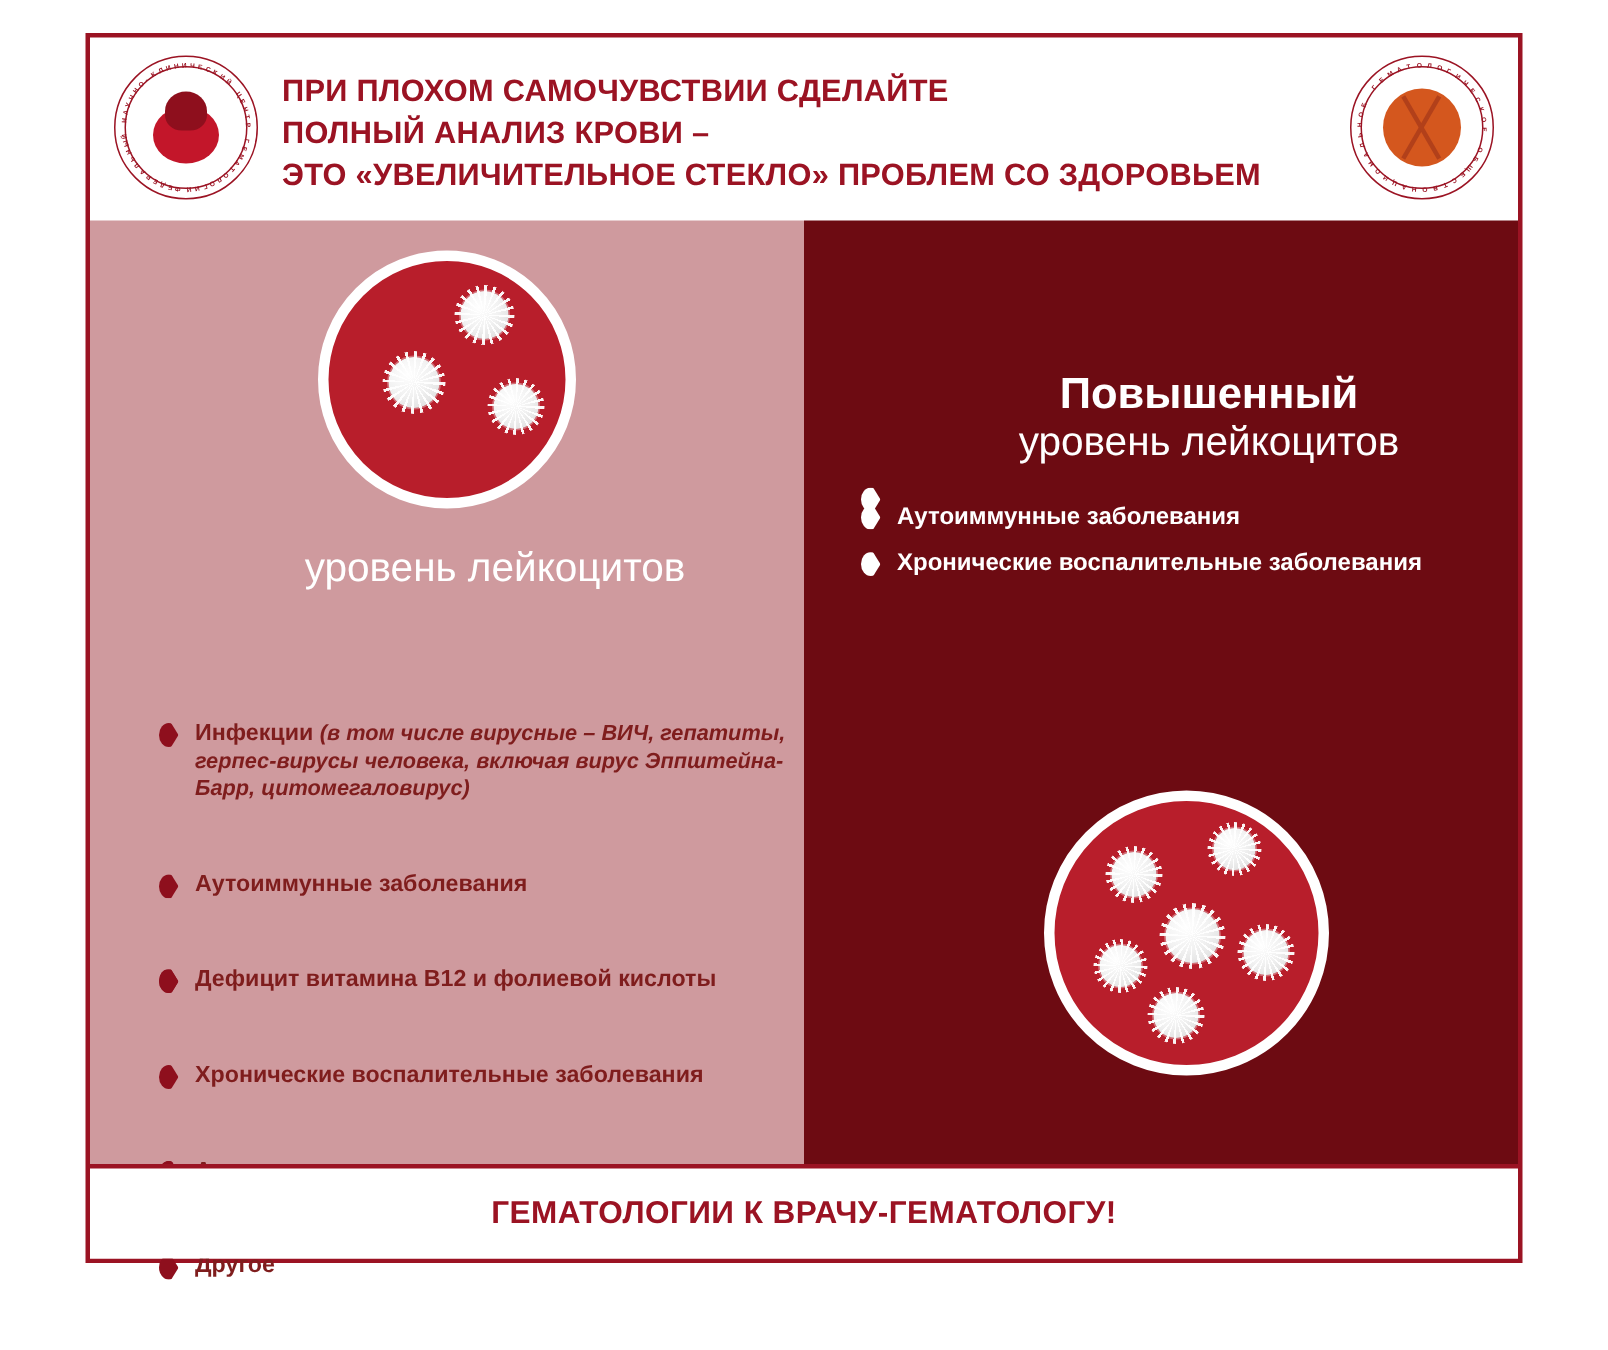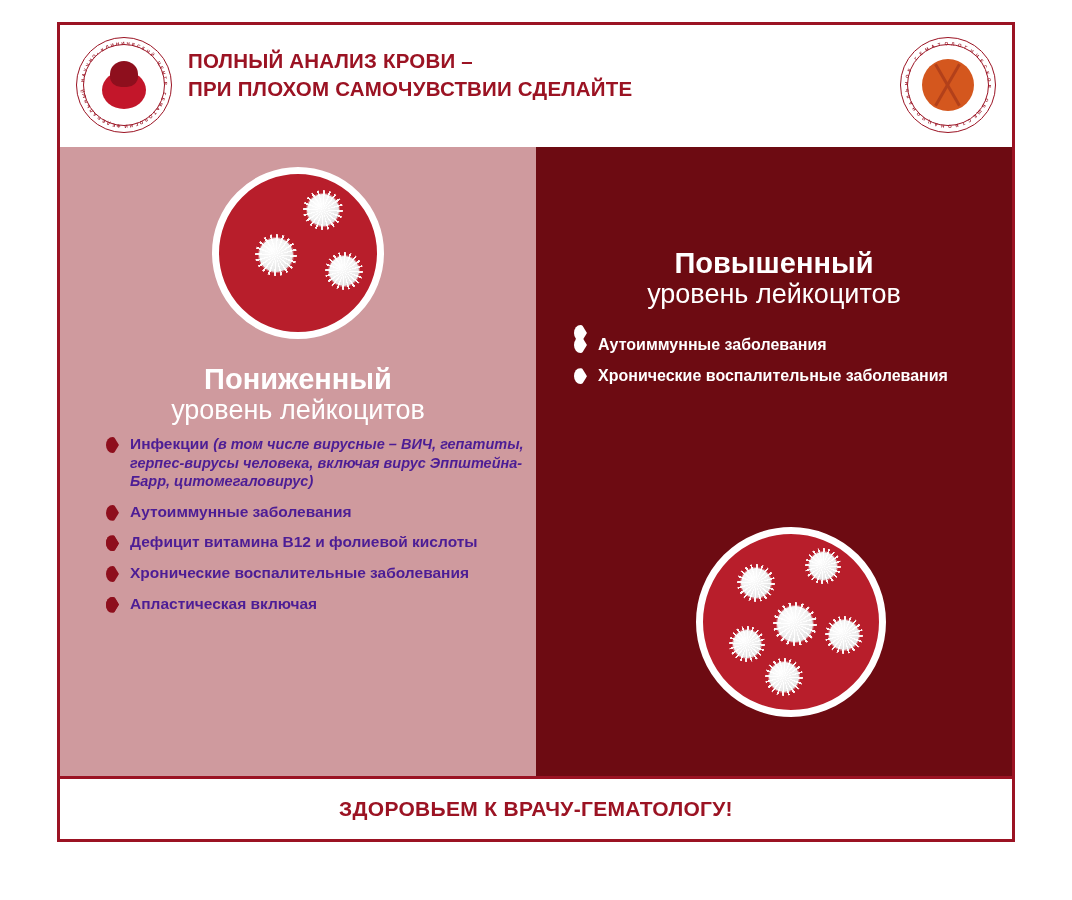--- a/index.html
+++ b/index.html
@@ -193,20 +193,21 @@
     background:
       repeating-conic-gradient(from 0deg, #ffffff 0deg 6deg, rgba(255,255,255,0) 6deg 18deg);
     opacity: 0.95;
   }
 
   
   .col-heading {
     text-align: center;
     color: #ffffff;
     line-height: 1.12;
+    margin-left: 32px;
   }
   .heading-left {
     position: absolute;
     left: 0;
     top: 216px;
     width: 100%;
   }
   .heading-right {
     position: absolute;
     left: 0;
@@ -247,21 +248,21 @@
     line-height: 1.2;
   }
   .bullet-item .dot {
     position: absolute;
     left: 2px;
     top: 2px;
     width: 13px;
     height: 16px;
     border-radius: 50%;
   }
-  .bullets-left .bullet-item { color: #4c1d95; font-weight: bold; }
+  .bullets-left .bullet-item { color: #7f1d1d; font-weight: bold; margin-top: 45px; }
   .bullets-left .dot {
     background: #8e0f1d;
     clip-path: polygon(0 0, 62% 0, 100% 50%, 62% 100%, 0 100%);
   }
   .bullets-right .bullet-item { color: #ffffff; font-weight: bold; font-size: 16px; }
   .bullets-right .dot {
     background: #ffffff;
     clip-path: polygon(0 0, 62% 0, 100% 50%, 62% 100%, 0 100%);
   }
   .bullet-item .sub {
@@ -363,22 +364,23 @@
             <span style="transform: rotate(137.766deg) translate(0px, -44px) rotate(0deg);">О</span>
             <span style="transform: rotate(145.213deg) translate(0px, -44px) rotate(0deg);">Л</span>
             <span style="transform: rotate(152.66deg) translate(0px, -44px) rotate(0deg);">О</span>
             <span style="transform: rotate(160.106deg) translate(0px, -44px) rotate(0deg);">Г</span>
             <span style="transform: rotate(167.553deg) translate(0px, -44px) rotate(0deg);">И</span>
             <span style="transform: rotate(175deg) translate(0px, -44px) rotate(0deg);">И</span>
           </div>
       </div>
 
       <div class="header-title">
+        <div>ПРИ ПЛОХОМ САМОЧУВСТВИИ СДЕЛАЙТЕ</div>
         <div>ПОЛНЫЙ АНАЛИЗ КРОВИ –</div>
-        <div>ПРИ ПЛОХОМ САМОЧУВСТВИИ СДЕЛАЙТЕ</div>
+        <div>ЭТО «УВЕЛИЧИТЕЛЬНОЕ СТЕКЛО» ПРОБЛЕМ СО ЗДОРОВЬЕМ</div>
       </div>
 
       <div class="logo-right">
         <div class="logo-ring"></div>
         <div class="logo-ring inner"></div>
         <div class="logo-orange"></div>
         <div class="logo-caption">
 
         <span style="transform: rotate(-175deg) translate(0px, -44px) rotate(0deg);">Н</span>
             <span style="transform: rotate(-165.541deg) translate(0px, -44px) rotate(0deg);">А</span>
@@ -425,21 +427,20 @@
     <div class="columns">
 
       <div class="col-left">
         <div class="cell-circle circle-left">
           <div class="wbc" style="left:40px; top:64px; width:34px; height:34px;"></div>
           <div class="wbc" style="left:88px; top:20px; width:32px; height:32px;"></div>
           <div class="wbc" style="left:110px; top:82px; width:30px; height:30px;"></div>
         </div>
 
         <div class="col-heading heading-left">
-          <div class="l1">Пониженный</div>
           <div class="l2">уровень лейкоцитов</div>
         </div>
 
         <div class="bullets bullets-left">
           <div class="bullet-item">
             <span class="dot"></span>
             <span>Инфекции </span><span class="sub">(в том числе вирусные – ВИЧ, гепатиты, герпес-вирусы человека, включая вирус Эппштейна-Барр, цитомегаловирус)</span>
           </div>
           <div class="bullet-item">
             <span class="dot"></span>
@@ -455,20 +456,24 @@
           <div class="bullet-item">
             <span class="dot"></span>
             <span>Хронические воспалительные заболевания</span>
           </div>
           <div class="bullet-item">
             <span class="dot"></span>
           </div>
           <div class="bullet-item">
             <span class="dot"></span>
             <span>Апластическая включая</span>
+          </div>
+          <div class="bullet-item">
+            <span class="dot"></span>
+            <span>Другое</span>
           </div>
         </div>
       </div>
 
       <div class="col-right">
         <div class="col-heading heading-right">
           <div class="l1">Повышенный</div>
           <div class="l2">уровень лейкоцитов</div>
         </div>
 
@@ -491,17 +496,17 @@
           <div class="wbc" style="left:106px; top:18px; width:28px; height:28px;"></div>
           <div class="wbc" style="left:30px; top:96px; width:28px; height:28px;"></div>
           <div class="wbc" style="left:74px; top:72px; width:36px; height:36px;"></div>
           <div class="wbc" style="left:126px; top:86px; width:30px; height:30px;"></div>
           <div class="wbc" style="left:66px; top:128px; width:30px; height:30px;"></div>
         </div>
       </div>
     </div>
 
     <div class="footer-bar">
-      <div class="txt">ЗДОРОВЬЕМ К ВРАЧУ-ГЕМАТОЛОГУ!</div>
+      <div class="txt">ГЕМАТОЛОГИИ К ВРАЧУ-ГЕМАТОЛОГУ!</div>
     </div>
   </div>
 
 </div>
 
 </body></html>

